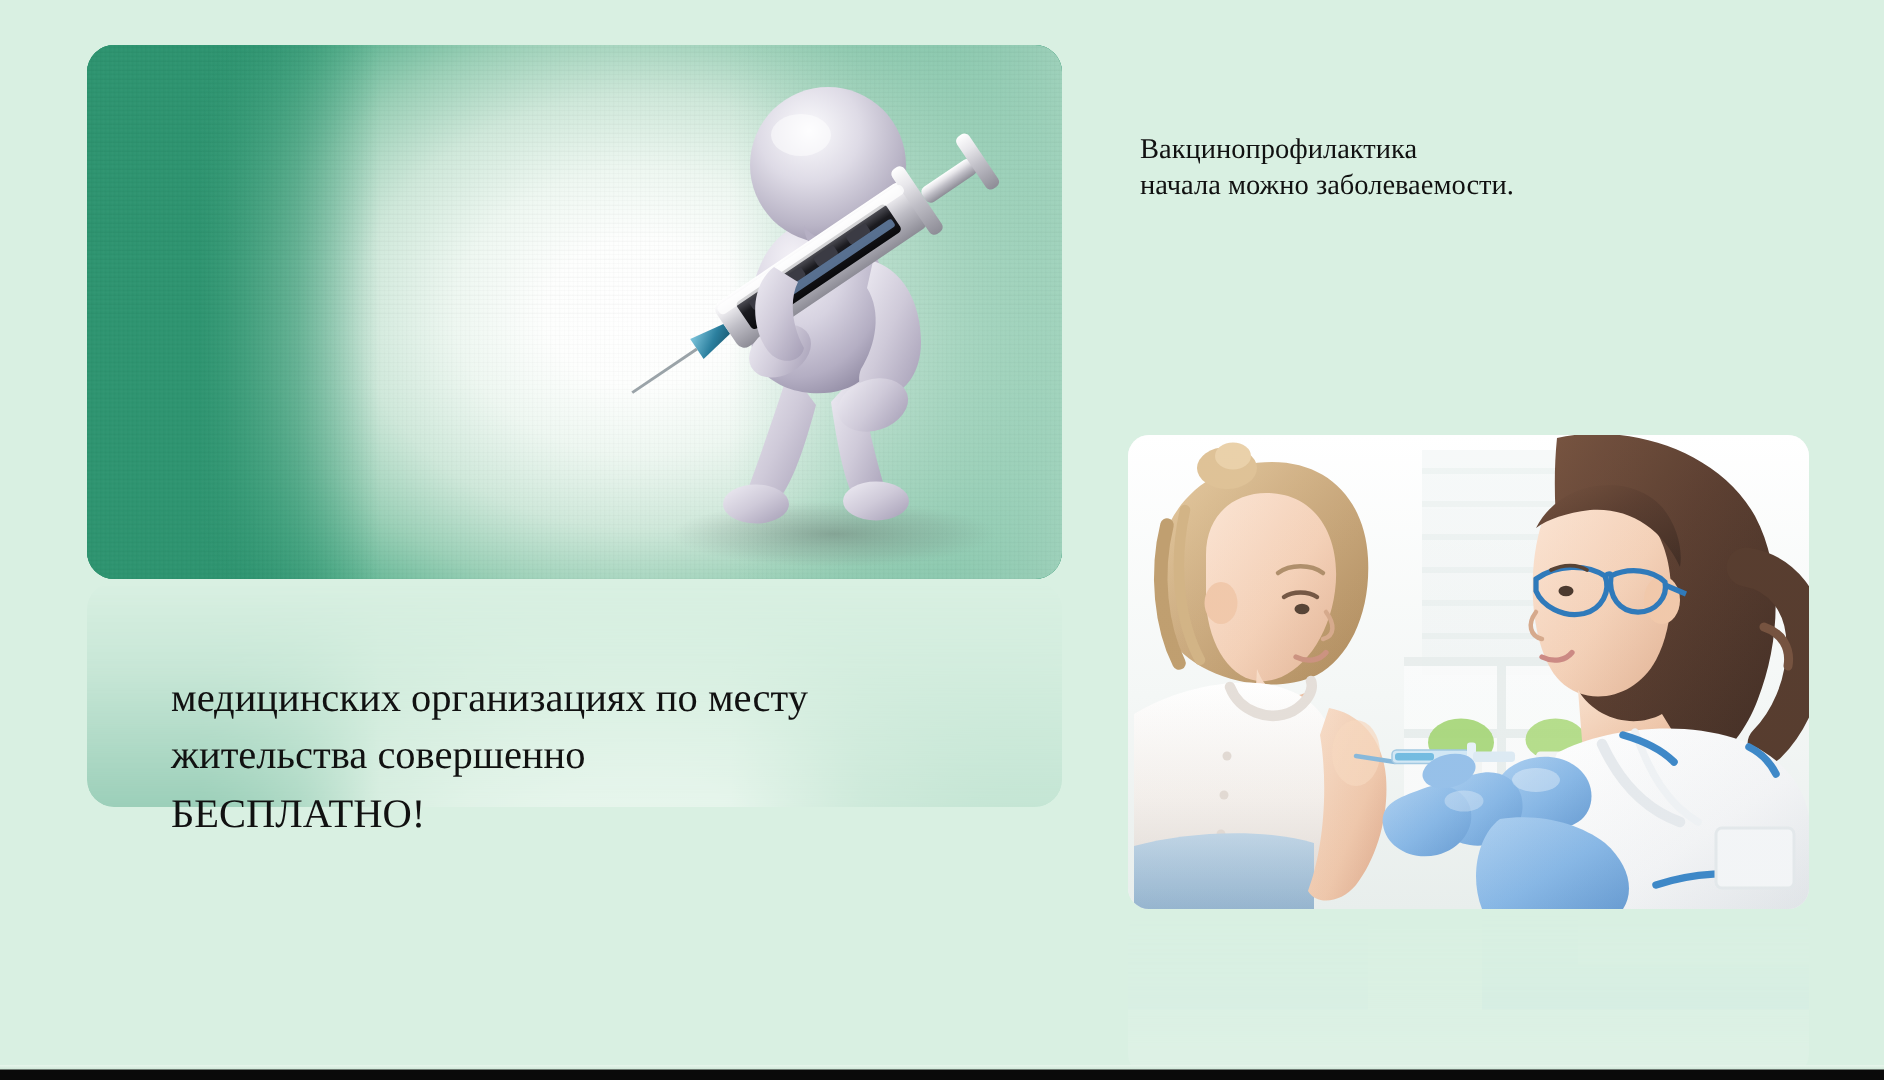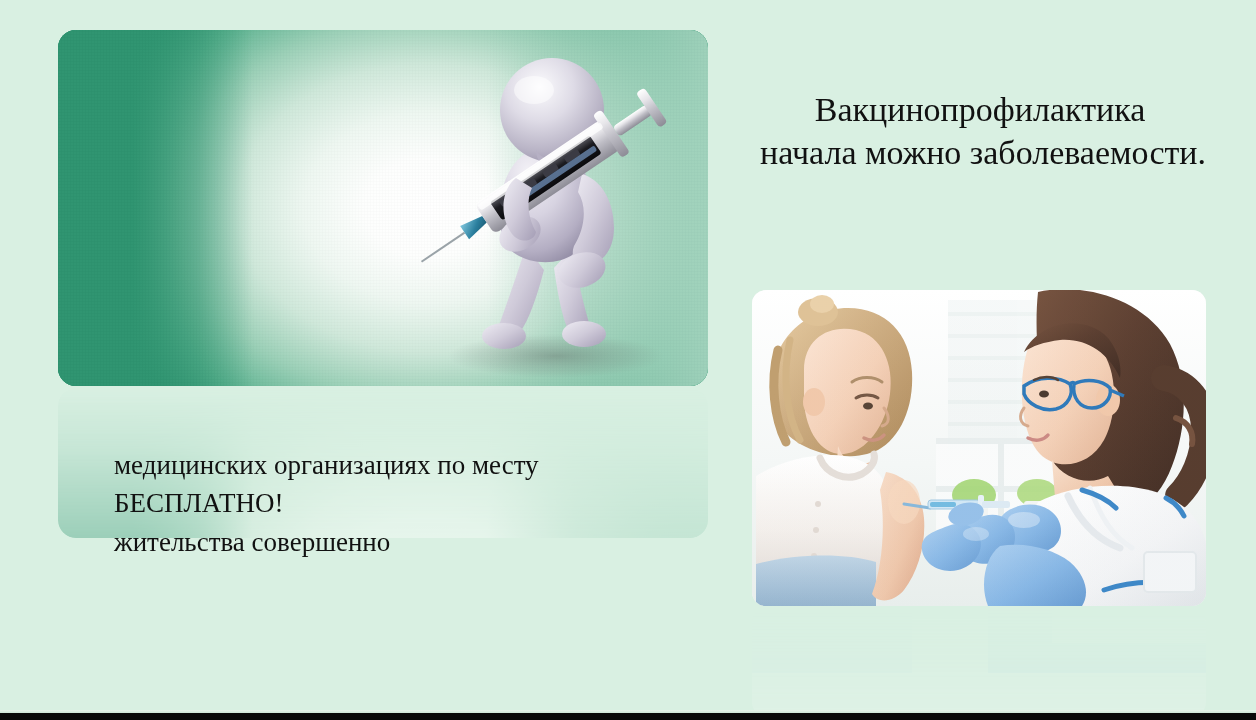--- a/index.html
+++ b/index.html
@@ -211,24 +211,23 @@
     height: 316px;
   }
 
   
   .text-top-right {
     position: absolute;
     left: 760px;
     top: 88px;
     width: 440px;
     font-family: "Liberation Serif", serif;
-    font-size: 34px;
+    font-size: 19px;
     line-height: 1.27;
     color: #111111;
-    text-align: center;
   }
   .text-bottom-left {
     position: absolute;
     left: 114px;
     top: 446px;
     width: 560px;
     font-family: "Liberation Serif", serif;
     font-size: 27px;
     line-height: 1.42;
     color: #111111;
@@ -346,22 +345,22 @@
     </div>
   </div>
 
   <div class="text-top-right">
     <span class="text-line">Вакцинопрофилактика</span>
     <span class="text-line">начала можно заболеваемости.</span>
   </div>
 
   <div class="text-bottom-left">
     <span class="text-line">медицинских организациях по месту</span>
+    <span class="text-line">жительства совершенно</span>
     <span class="text-line">БЕСПЛАТНО!</span>
-    <span class="text-line">жительства совершенно</span>
   </div>
 
   <div class="photo-wrap">
     <div class="photo">
       <svg class="photo-svg" viewBox="0 0 454 316">
         <defs>
           <linearGradient id="roomG" x1="0" y1="0" x2="0" y2="1">
             <stop offset="0%" stop-color="#ffffff"></stop>
             <stop offset="55%" stop-color="#f4f7f6"></stop>
             <stop offset="100%" stop-color="#e8eeec"></stop>

